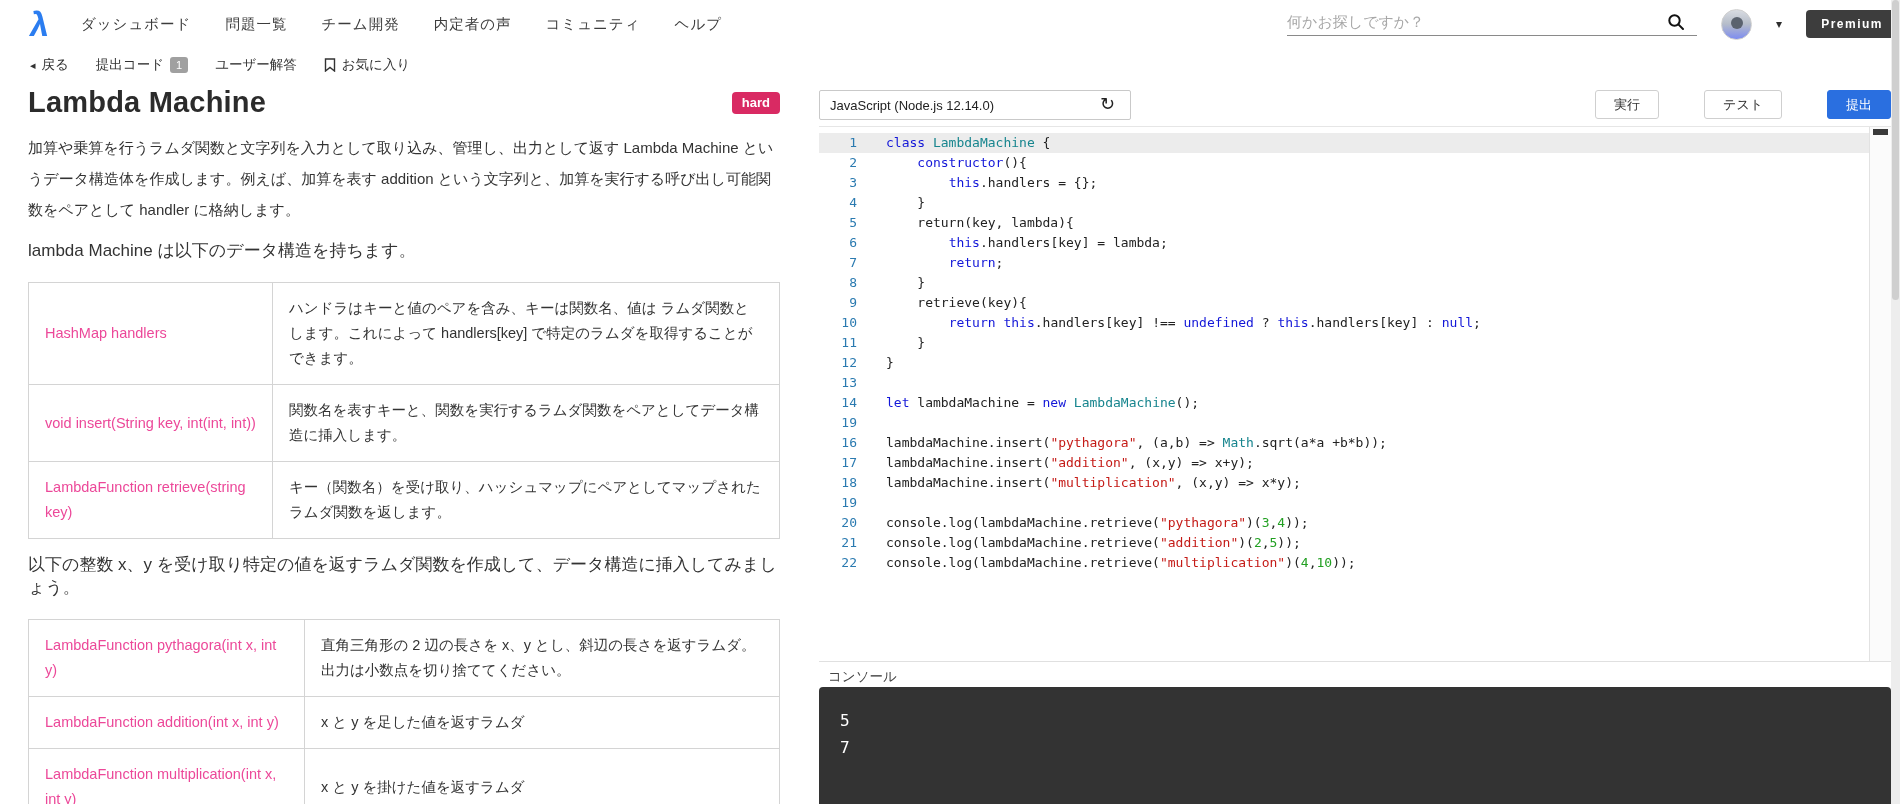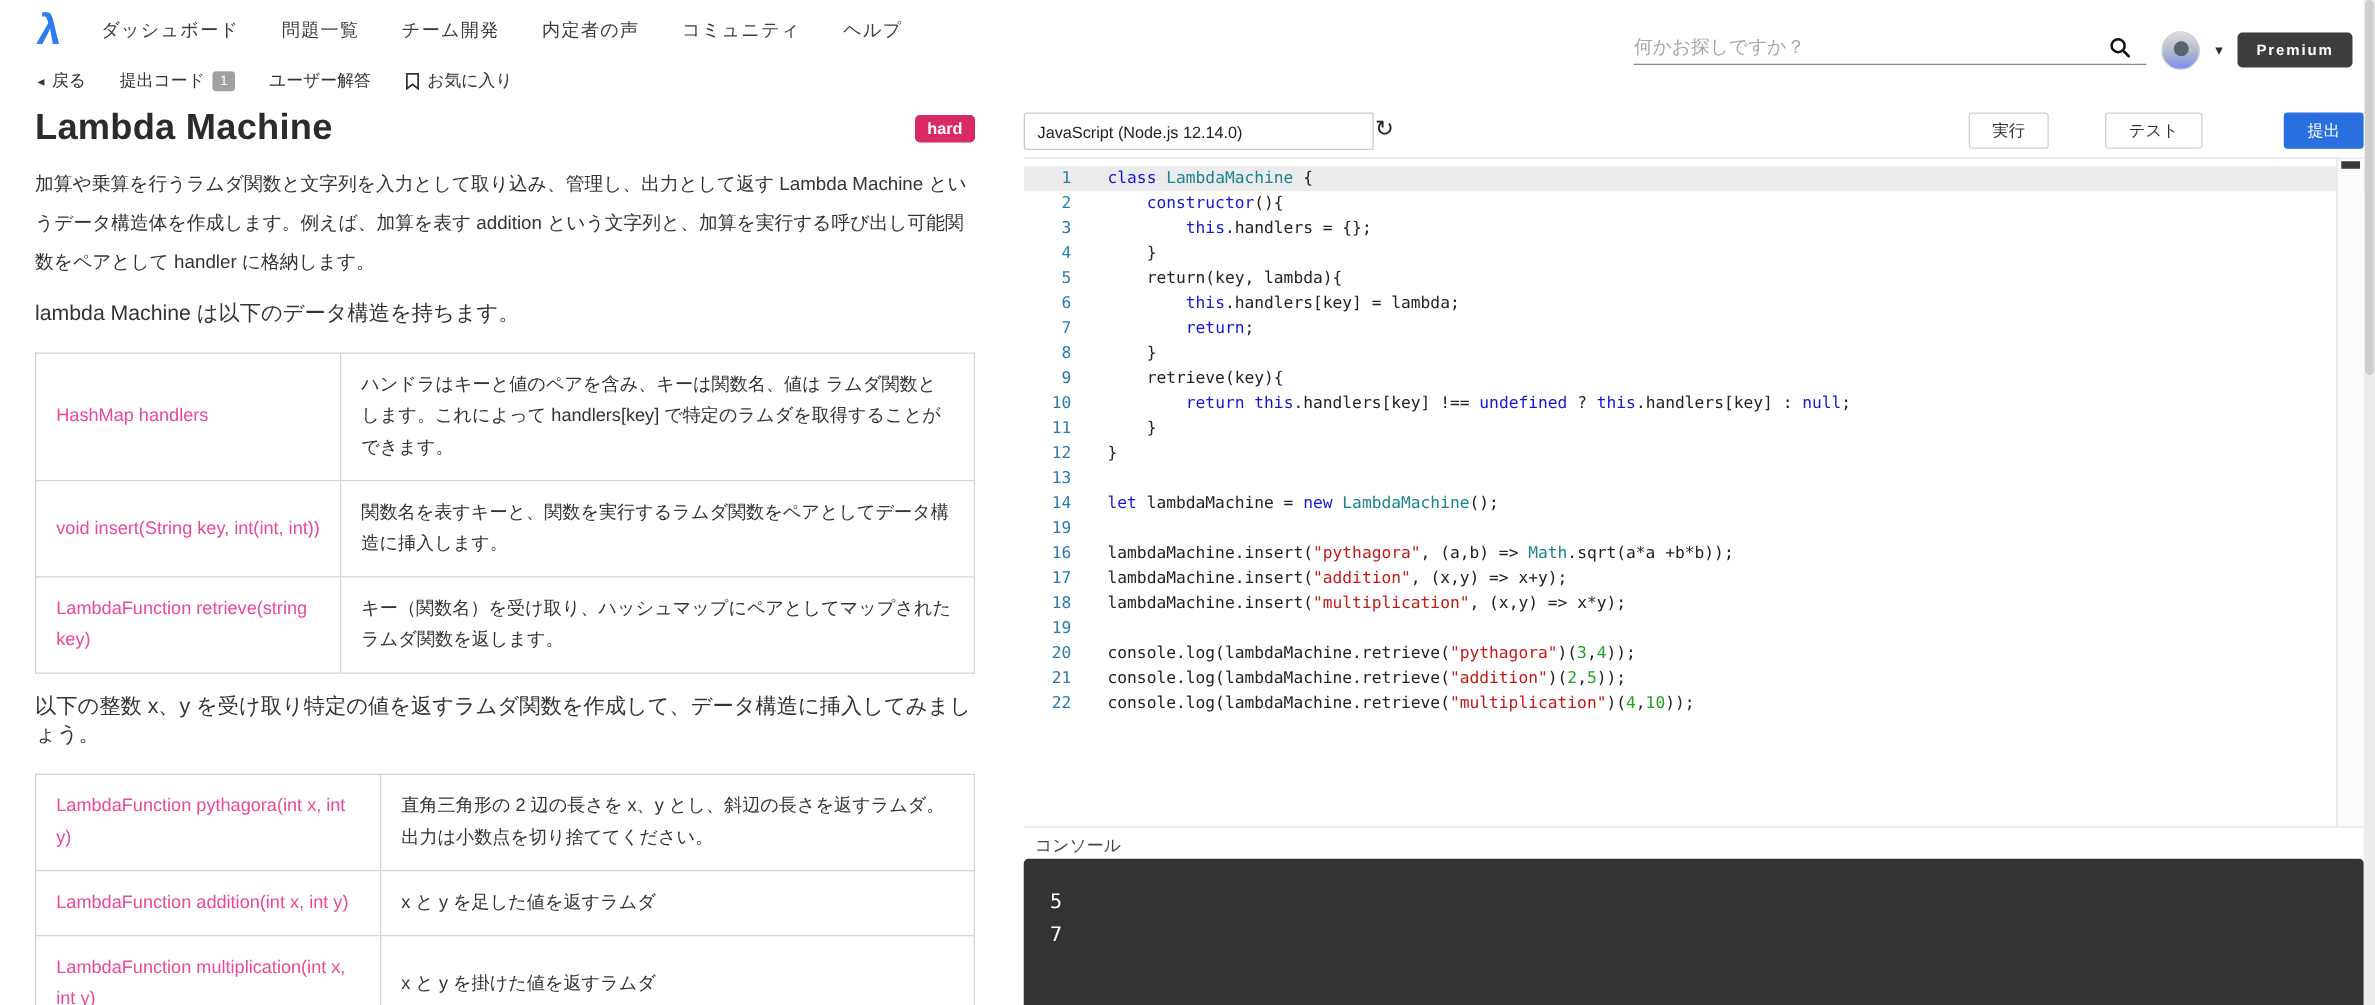--- a/index.html
+++ b/index.html
@@ -5,21 +5,21 @@
   * { margin:0; padding:0; box-sizing:border-box; }
   html,body { width:1900px; height:804px; }
   body { font-family:"Liberation Sans","DejaVu Sans",sans-serif; background:#fff; color:#333; overflow:hidden; }
   .app { position:relative; width:1900px; height:804px; background:#fff; }
 
   
   .header { position:absolute; left:0; top:0; width:100%; height:48px; display:flex; align-items:center; padding-left:30px; background:#fff; }
   .logo { font-size:34px; font-weight:bold; color:var(--brand-blue); transform:skewX(-6deg); line-height:1; margin-right:32px; cursor:pointer; }
   .main-nav { display:flex; gap:34px; }
   .nav-item { font-size:14.5px; color:#3c3c3c; letter-spacing:1px; cursor:pointer; }
-  .header-right { position:absolute; right:18px; top:0; height:48px; display:flex; align-items:center; gap:12px;margin-top:16px; }
+  .header-right { position:absolute; right:2px; top:0; height:48px; display:flex; align-items:center; gap:24px; }
   .search-wrap { position:relative; width:410px; border-bottom:1px solid #8a8a8a; display:flex; align-items:center; padding-bottom:4px; }
   .search-input { border:none; outline:none; width:380px; font-size:15px; color:#333; font-family:inherit; background:transparent; }
   .search-input::placeholder { color:#a7a7a7; }
   .search-icon { width:18px; height:18px; flex:0 0 auto; cursor:pointer; }
   .avatar { width:31px; height:31px; border-radius:50%; border:1px solid #d0d0d0; background:linear-gradient(180deg,#d9dce2 0%,#b6bdc9 48%,#7d8cf0 100%); position:relative; overflow:hidden; cursor:pointer; }
   .avatar::after { content:""; position:absolute; left:9px; top:7px; width:12px; height:12px; border-radius:50%; background:#5a626e; }
   .caret { font-size:12px; color:#2e2e2e; cursor:pointer; }
   .premium-btn { background:var(--premium-dark); color:#fff; font-size:12px; font-weight:bold; letter-spacing:1.5px; padding:7px 15px; border-radius:4px; border:none; cursor:pointer; font-family:inherit; }
 
   
@@ -38,26 +38,26 @@
   .lead { font-size:17px; color:#333; margin-top:14px; }
   .spec-table { width:100%; border-collapse:collapse; margin-top:20px; }
   .spec-table td { border:1px solid #d4d4d4; padding:13px 16px; vertical-align:middle; font-size:14.5px; line-height:25px; }
   .spec-table td.term { font-weight:normal; color:#ec4899; }
   #structure-table td.term { width:244px; }
   #task-table td.term { width:276px; }
 
   
   .workspace { position:absolute; left:819px; top:90px; width:1072px; height:714px; }
   .ws-toolbar { position:relative; height:36px; }
-  .lang-select { position:absolute; left:0; top:0; width:280px; height:30px; border:1px solid #c9c9c9; border-radius:2px; background:#fff; font-size:13px; color:#222; display:flex; align-items:center; padding:0 10px; cursor:pointer; }
+  .lang-select { position:absolute; left:0; top:0; width:312px; height:30px; border:1px solid #c9c9c9; border-radius:2px; background:#fff; font-size:13px; color:#222; display:flex; align-items:center; padding:0 10px; cursor:pointer; }
   .refresh-icon { position:absolute; left:281px; top:3px; font-size:18px; color:#222; cursor:pointer; }
   .ws-buttons { position:absolute; right:0; top:0; display:flex; gap:45px; }
   .btn { height:29px; padding:0 18px; font-size:13px; font-family:inherit; border-radius:3px; cursor:pointer; }
   .btn-outline { background:#fff; border:1px solid #cfcfcf; color:#333; }
-  .btn-primary { background:var(--submit-blue); border:1px solid var(--submit-blue); color:#fff;margin-left:20px; }
+  .btn-primary { background:var(--submit-blue); border:1px solid var(--submit-blue); color:#fff; }
 
   .editor { position:absolute; left:0; top:36px; width:1072px; height:536px; background:#fff; border-top:1px solid #e6e6e6; border-bottom:1px solid #e0e0e0; overflow:hidden; font-family:"DejaVu Sans Mono","Liberation Mono",monospace; padding-top:6px; }
   .code-line { display:flex; height:20px; line-height:20px; font-size:13px; white-space:pre; }
   .code-line.active { background:#ececec; }
   .gutter { width:52px; flex:0 0 auto; text-align:right; padding-right:14px; color:var(--line-number-blue); }
   .code-text { padding-left:15px; color:#222; }
   .tk-txt { color:#222; }
   .tk-kw { color:var(--kw-blue); }
   .tk-cls { color:var(--class-teal); }
   .tk-str { color:var(--string-red); }

